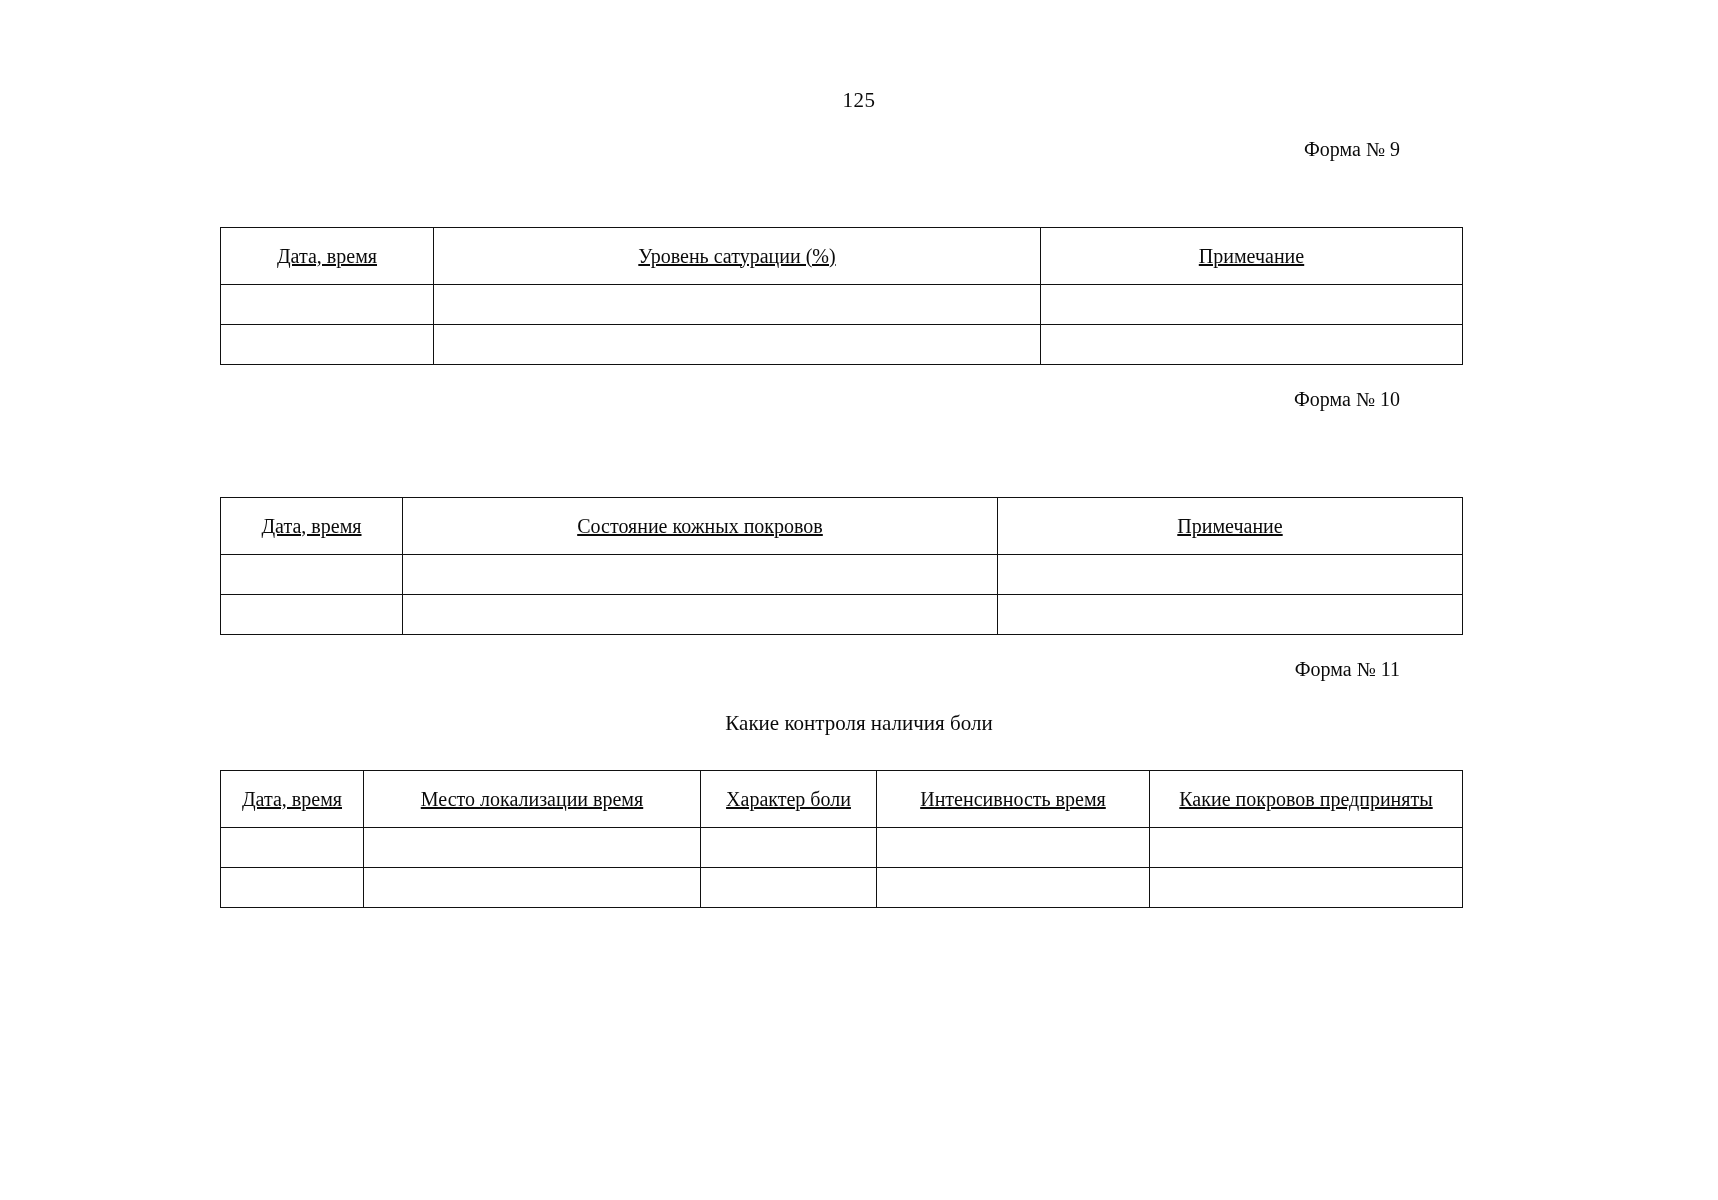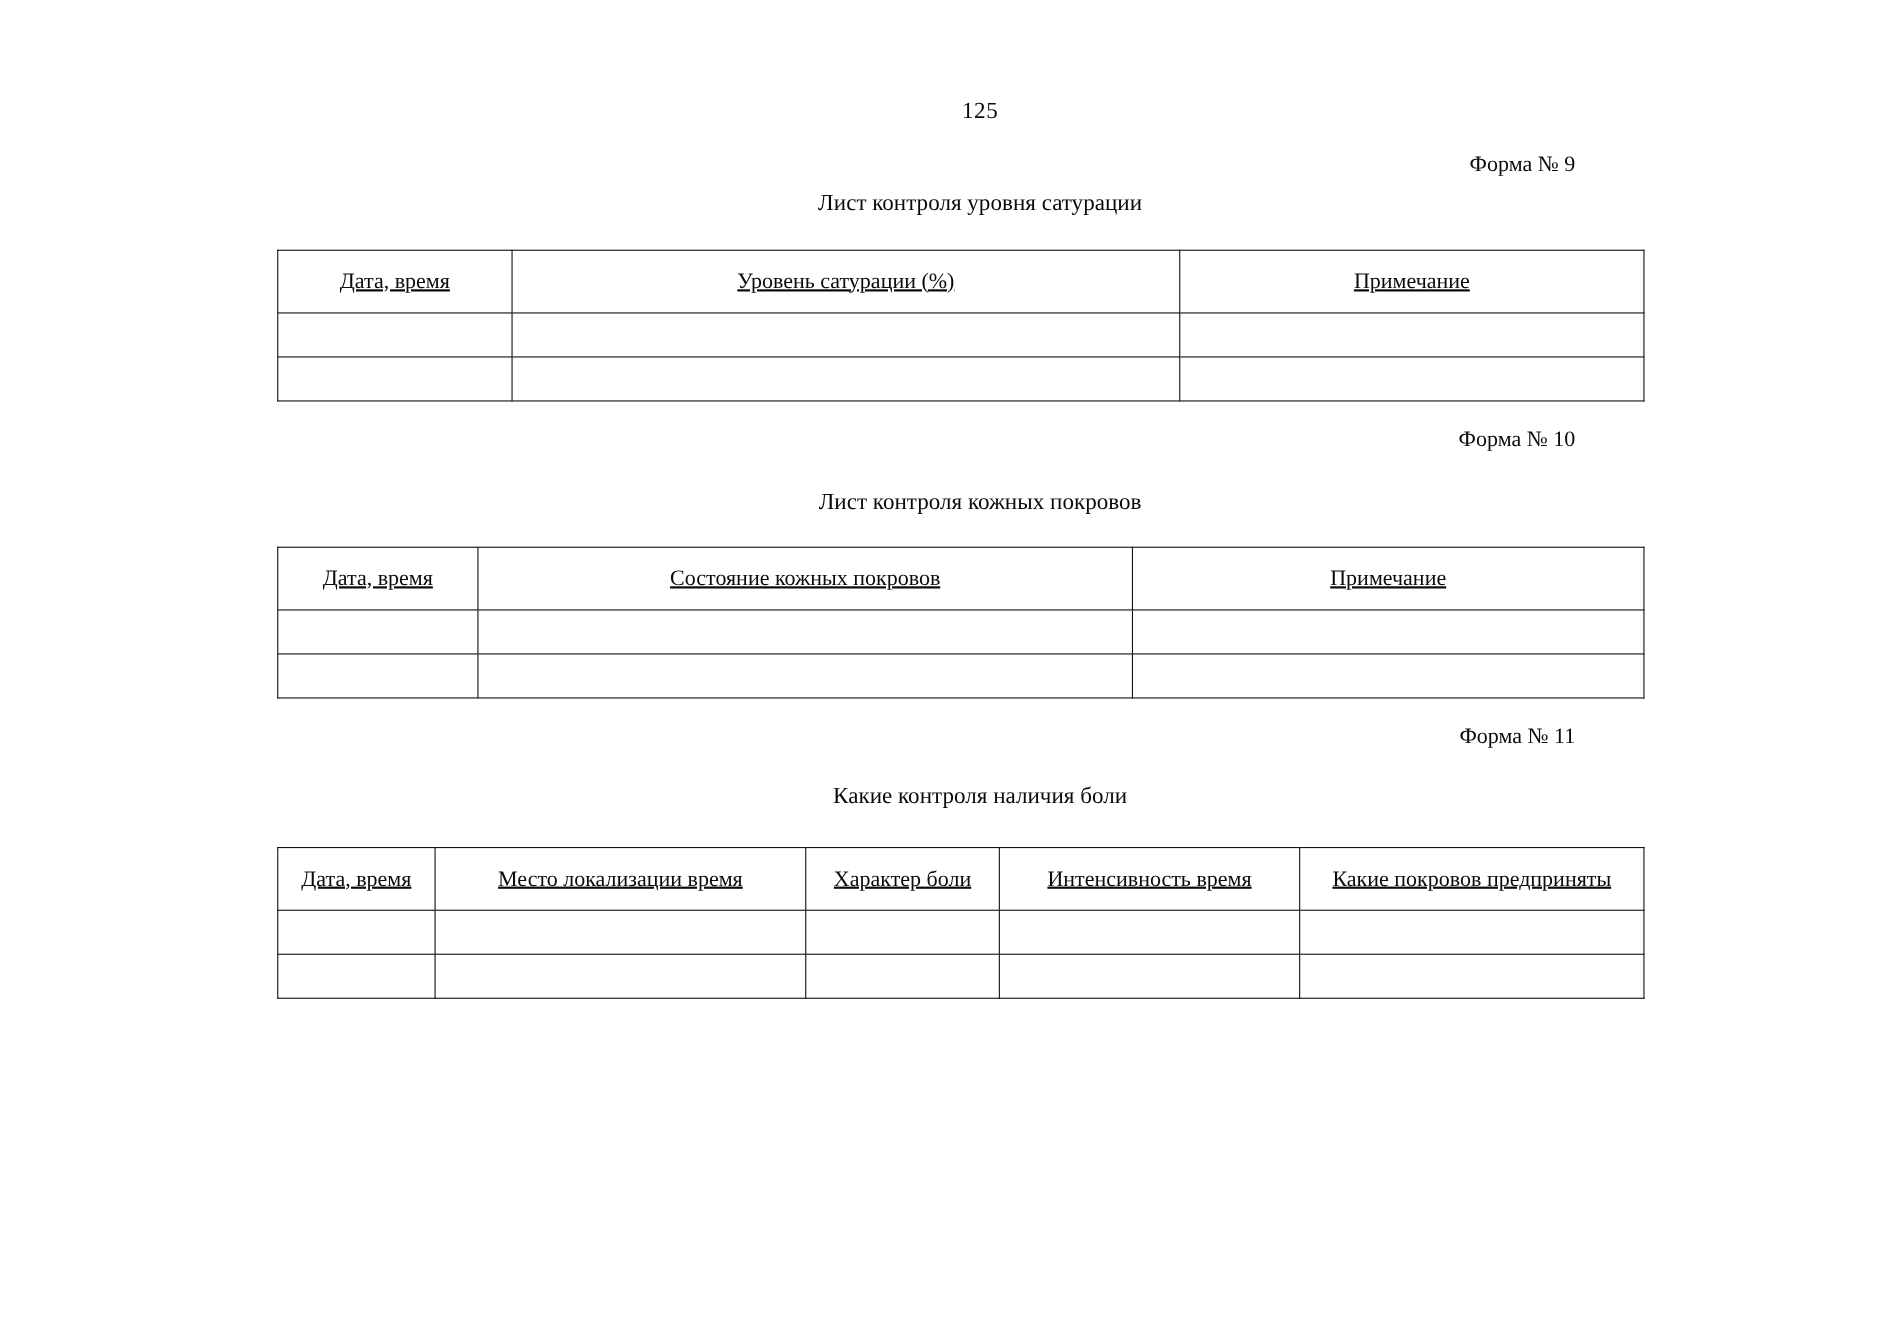--- a/index.html
+++ b/index.html
@@ -8,21 +8,20 @@
     background: #ffffff;
   }
   .page {
     position: relative;
     width: 1488px;
     height: 1200px;
     background: #ffffff;
     font-family: "Liberation Serif", "DejaVu Serif", serif;
     color: #0a0a0a;
     overflow: hidden;
-    margin-left: 32px;
   }
 
   .page-number {
     position: absolute;
     top: 88px;
     left: 0;
     width: 1718px;
     text-align: center;
     font-size: 21px;
     letter-spacing: 0.5px;
@@ -90,21 +89,20 @@
 </style>
 </head>
 <body>
 
 <div class="page">
 
   <div class="page-number">125</div>
 
   <div class="form-label" style="top: 138px;">Форма № 9</div>
 
-  <div class="section-title" style="top: 172px;">Лист контроля уровня сатурации</div>
 
   <table class="form-table" id="table-saturation">
     <colgroup>
       <col class="c1">
         <col class="c2">
         <col class="c3">
     </colgroup>
     <thead>
       <tr>
         <th>Дата, время</th>
@@ -121,21 +119,20 @@
       <tr>
         <td class="empty-cell"></td>
         <td class="empty-cell"></td>
         <td class="empty-cell"></td>
       </tr>
     </tbody>
   </table>
 
   <div class="form-label" style="top: 388px; font-family: Liberation Serif, serif;">Форма № 10</div>
 
-  <div class="section-title" style="top: 444px;">Лист контроля кожных покровов</div>
 
   <table class="form-table" id="table-skin">
     <colgroup>
       <col class="c1">
         <col class="c2">
         <col class="c3">
     </colgroup>
     <thead>
       <tr>
         <th>Дата, время</th>

